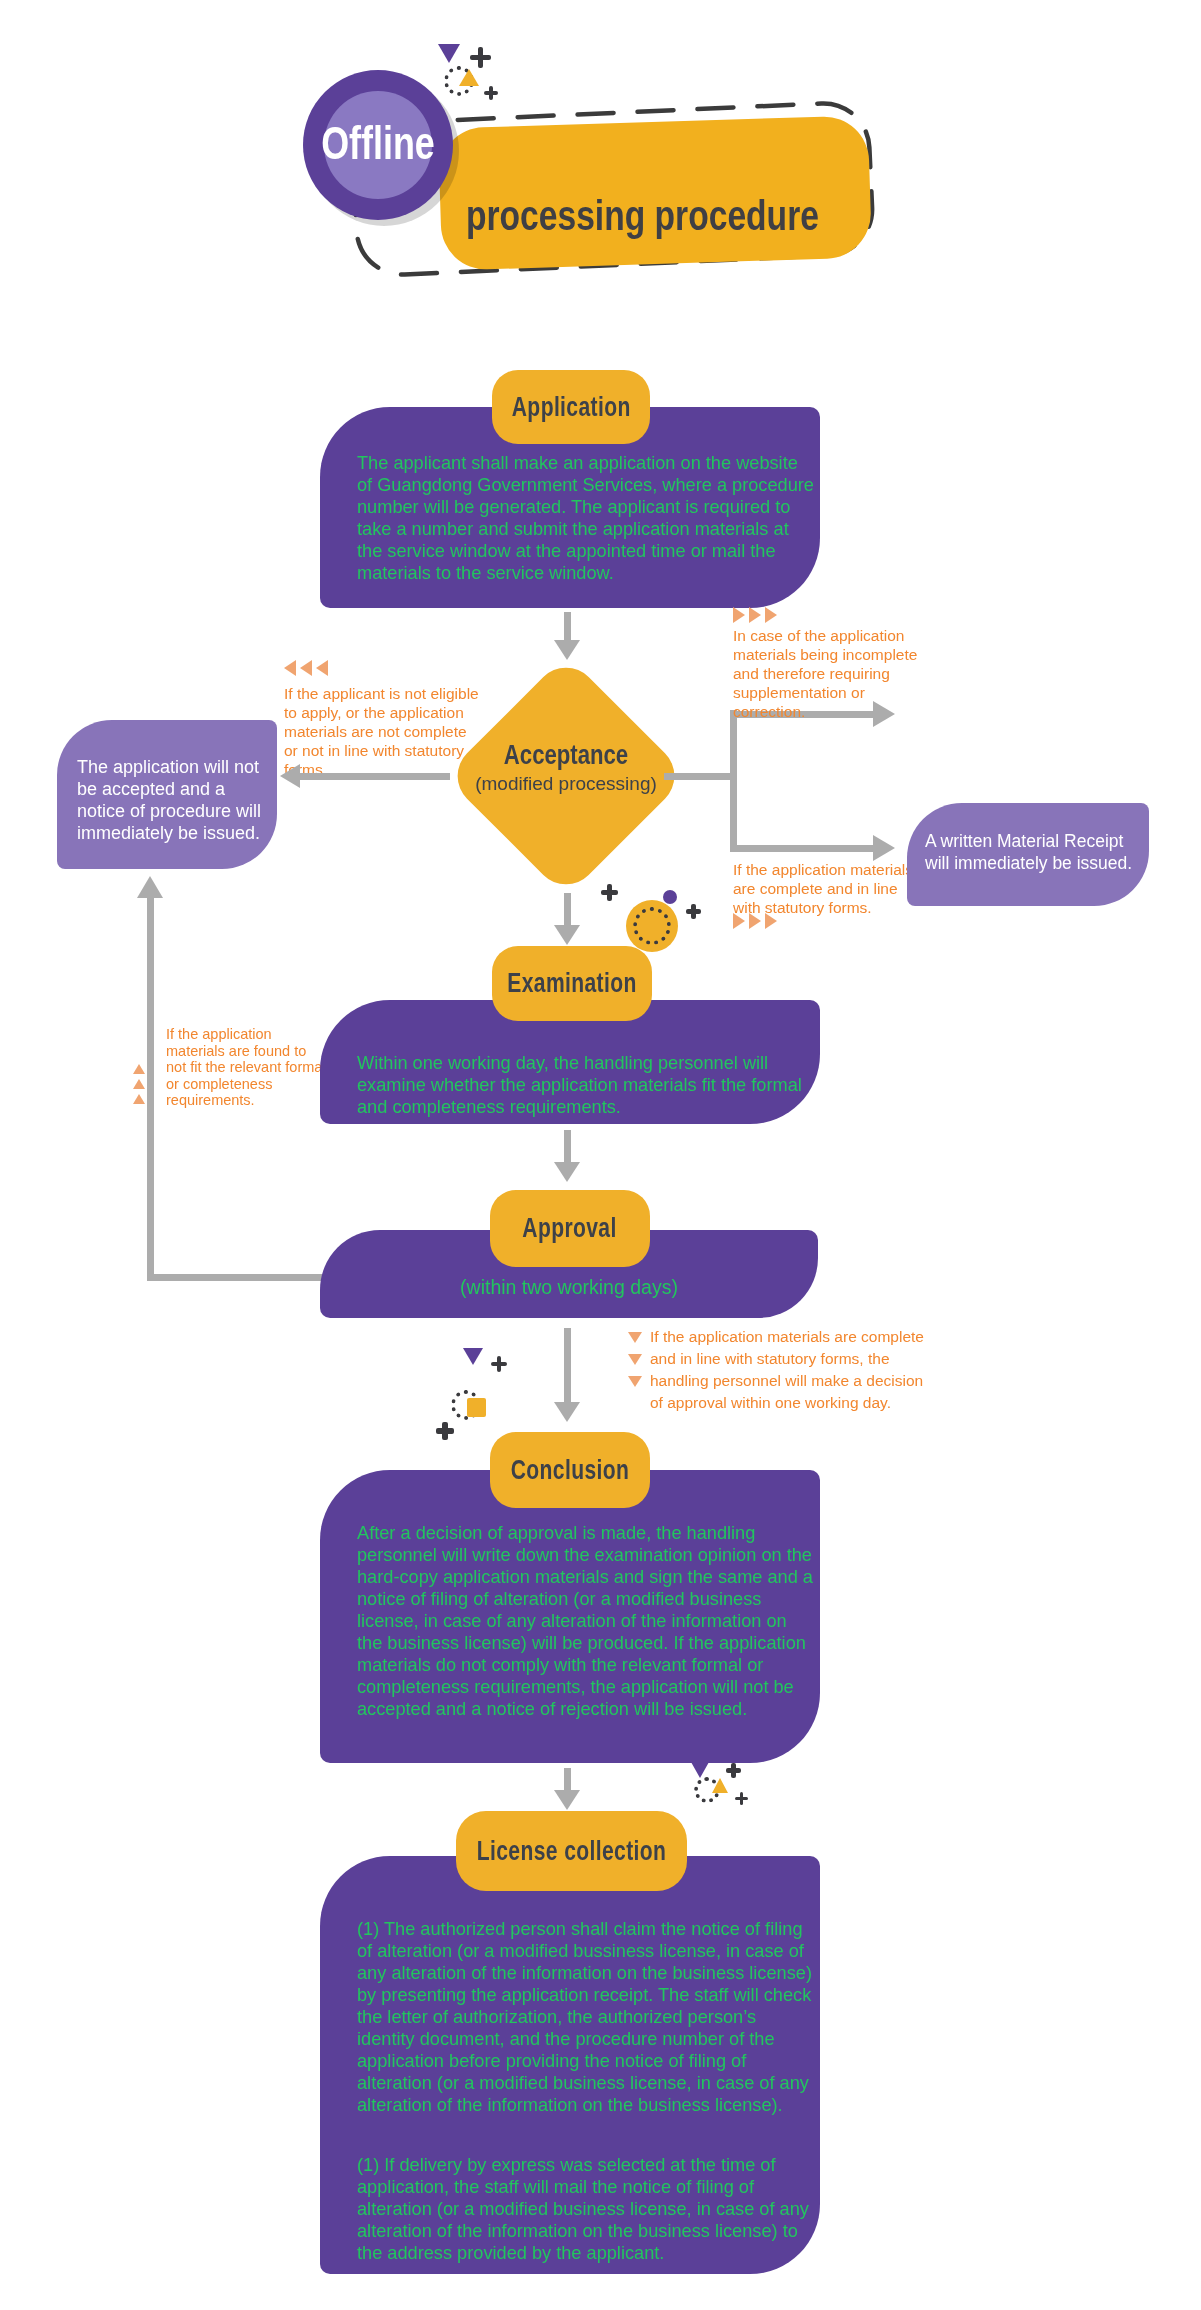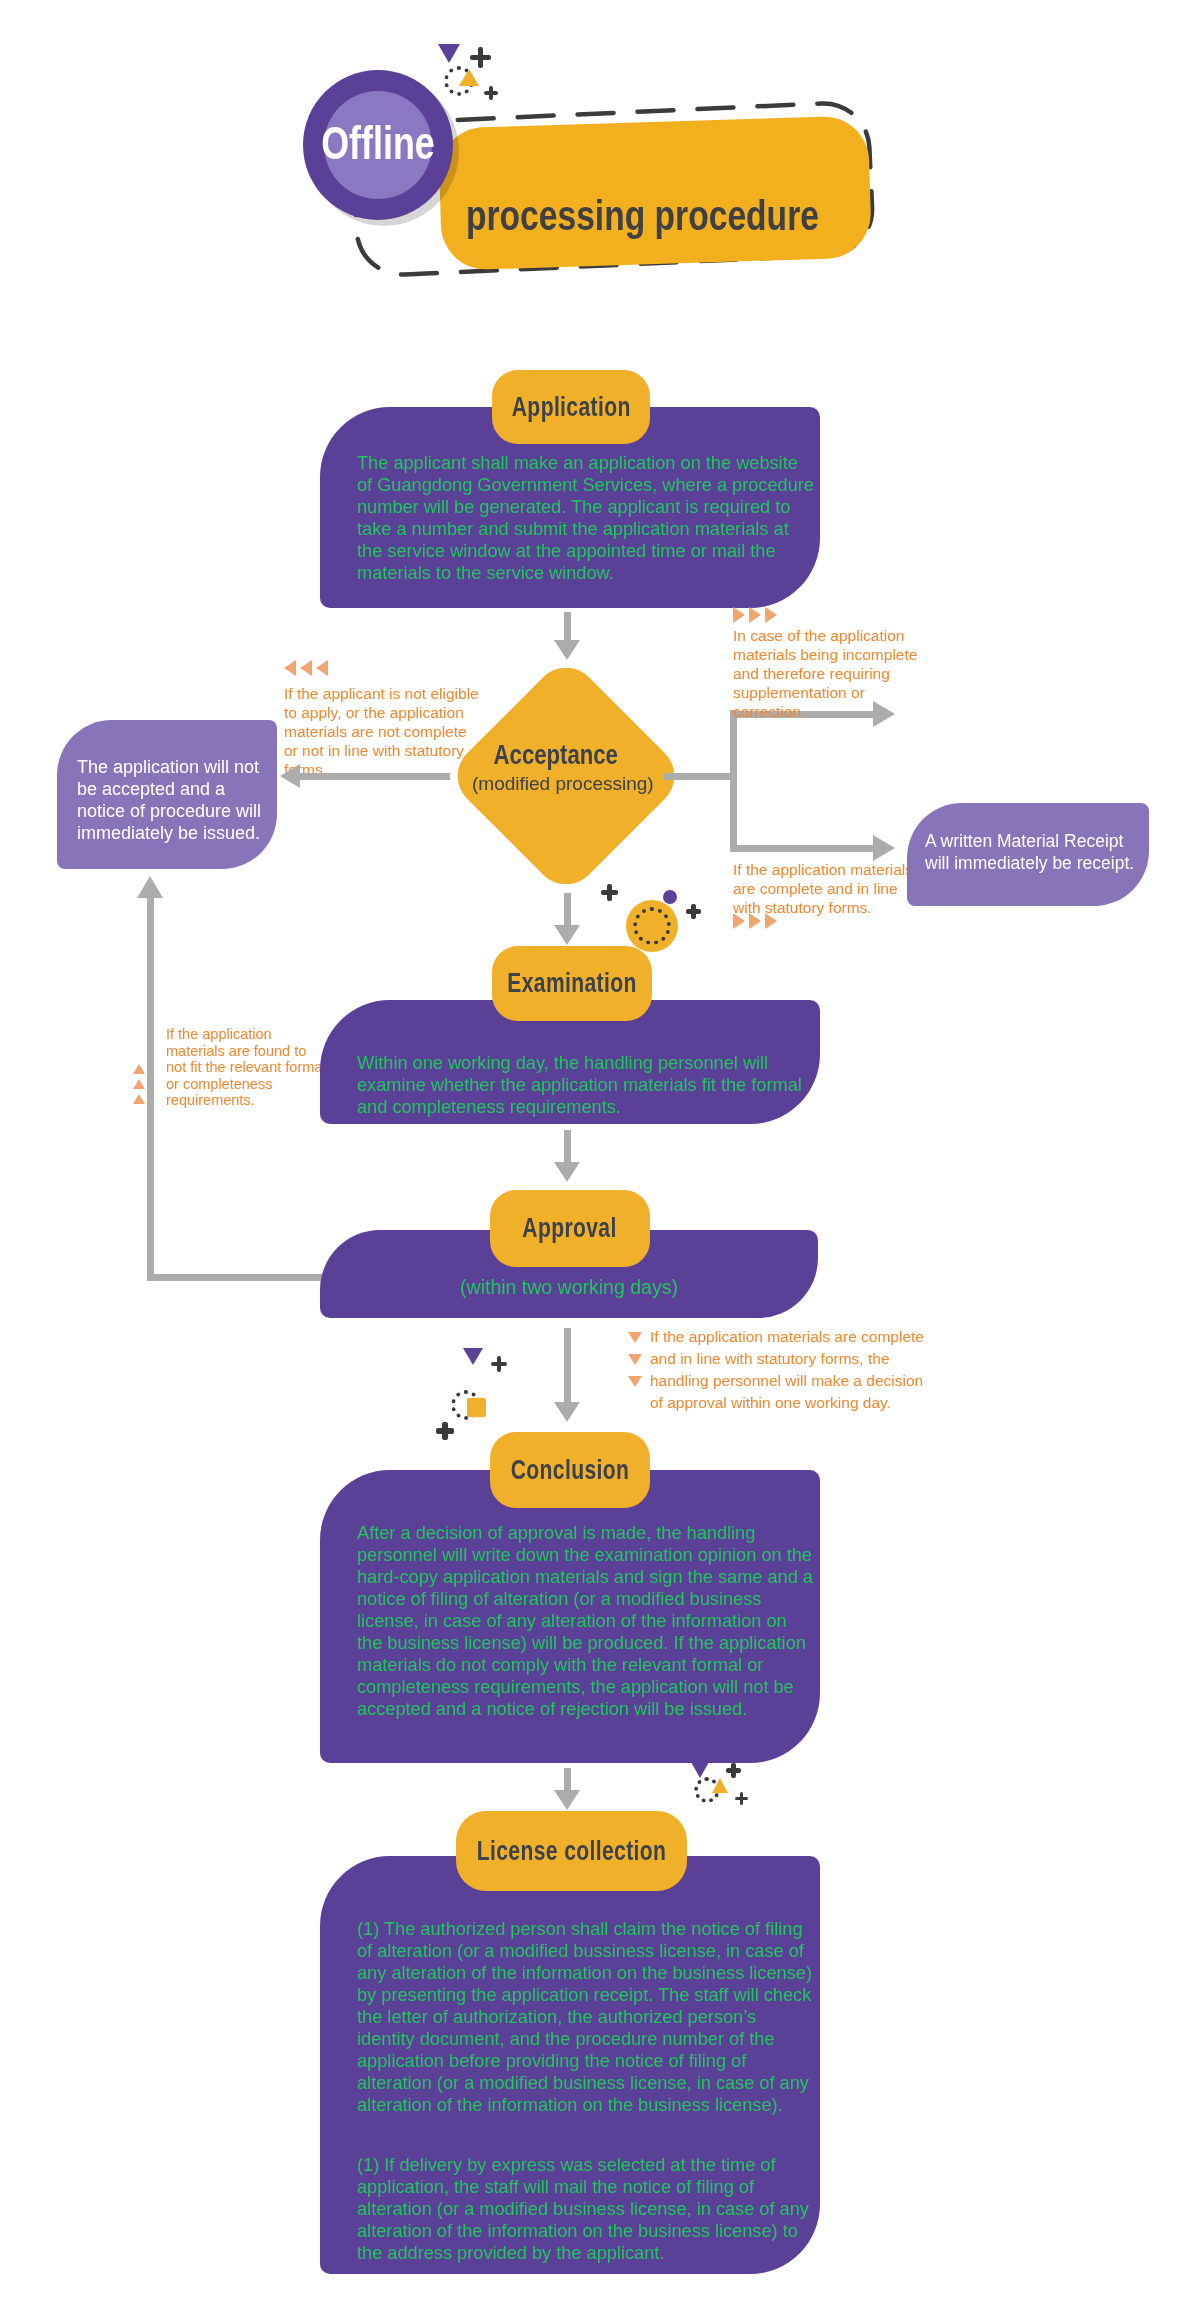--- a/index.html
+++ b/index.html
@@ -66,21 +66,21 @@
     <div class="body" style="left:37px;top:45px;width:458px">The applicant shall make an application on the website of Guangdong Government Services, where a procedure number will be generated. The applicant is required to take a number and submit the application materials at the service window at the appointed time or mail the materials to the service window.</div>
   </div>
   <div class="ylabel" style="left:492px;top:370px;width:158px;height:74px">
     <span>Application</span>
   </div>
 
   <div class="shaft-v" style="left:564px;top:612px;width:7px;height:30px"></div>
   <div class="ah-down" style="left:554px;top:640px"></div>
 
   <div class="diamond" style="left:480px;top:690px;width:172px;height:172px"></div>
-  <div class="abs" style="left:472px;top:740px;width:240px;text-align:left">
+  <div class="abs" style="left:446px;top:740px;width:240px;text-align:center">
     <div style="font-size:27px;font-weight:bold;color:var(--labeltext);transform:scaleX(.82)">Acceptance</div>
     <div style="font-size:19px;color:var(--labeltext);margin-top:2px">(modified processing)</div>
   </div>
 
   <div class="mrow" style="left:284px;top:660px">
     <div class="tri-l"></div>
       <div class="tri-l"></div>
       <div class="tri-l"></div>
   </div>
   <div class="orange" style="left:284px;top:684px;width:198px">If the applicant is not eligible to apply, or the application materials are not complete or not in line with statutory forms.</div>
@@ -110,21 +110,21 @@
   </div>
   <div class="orange" style="left:733px;top:626px;width:195px">In case of the application materials being incomplete and therefore requiring supplementation or correction.</div>
   <div class="orange" style="left:733px;top:860px;width:195px">If the application materials are complete and in line with statutory forms.</div>
   <div class="mrow" style="left:733px;top:913px">
     <div class="tri-r"></div>
       <div class="tri-r"></div>
       <div class="tri-r"></div>
   </div>
 
   <div class="sidebox" style="left:907px;top:803px;width:242px;height:103px">
-    <div class="sbody" style="left:18px;top:27px;width:214px">A written Material Receipt will immediately be receipt.</div>
+    <div class="sbody" style="left:18px;top:27px;width:214px">A written Material Receipt will immediately be issued.</div>
   </div>
 
   <div class="plus" style="left:601px;top:884px;width:17px;height:17px"></div>
   <div class="abs" style="left:626px;top:900px;width:52px;height:52px;border-radius:50%;background:var(--yellow)"></div>
   <div class="dotcircle" style="left:633px;top:907px;width:38px;height:38px"></div>
   <div class="abs" style="left:663px;top:890px;width:14px;height:14px;border-radius:50%;background:var(--purple)"></div>
   <div class="plus" style="left:686px;top:904px;width:15px;height:15px"></div>
 
   <div class="shaft-v" style="left:564px;top:893px;width:7px;height:34px"></div>
   <div class="ah-down" style="left:554px;top:925px"></div>

